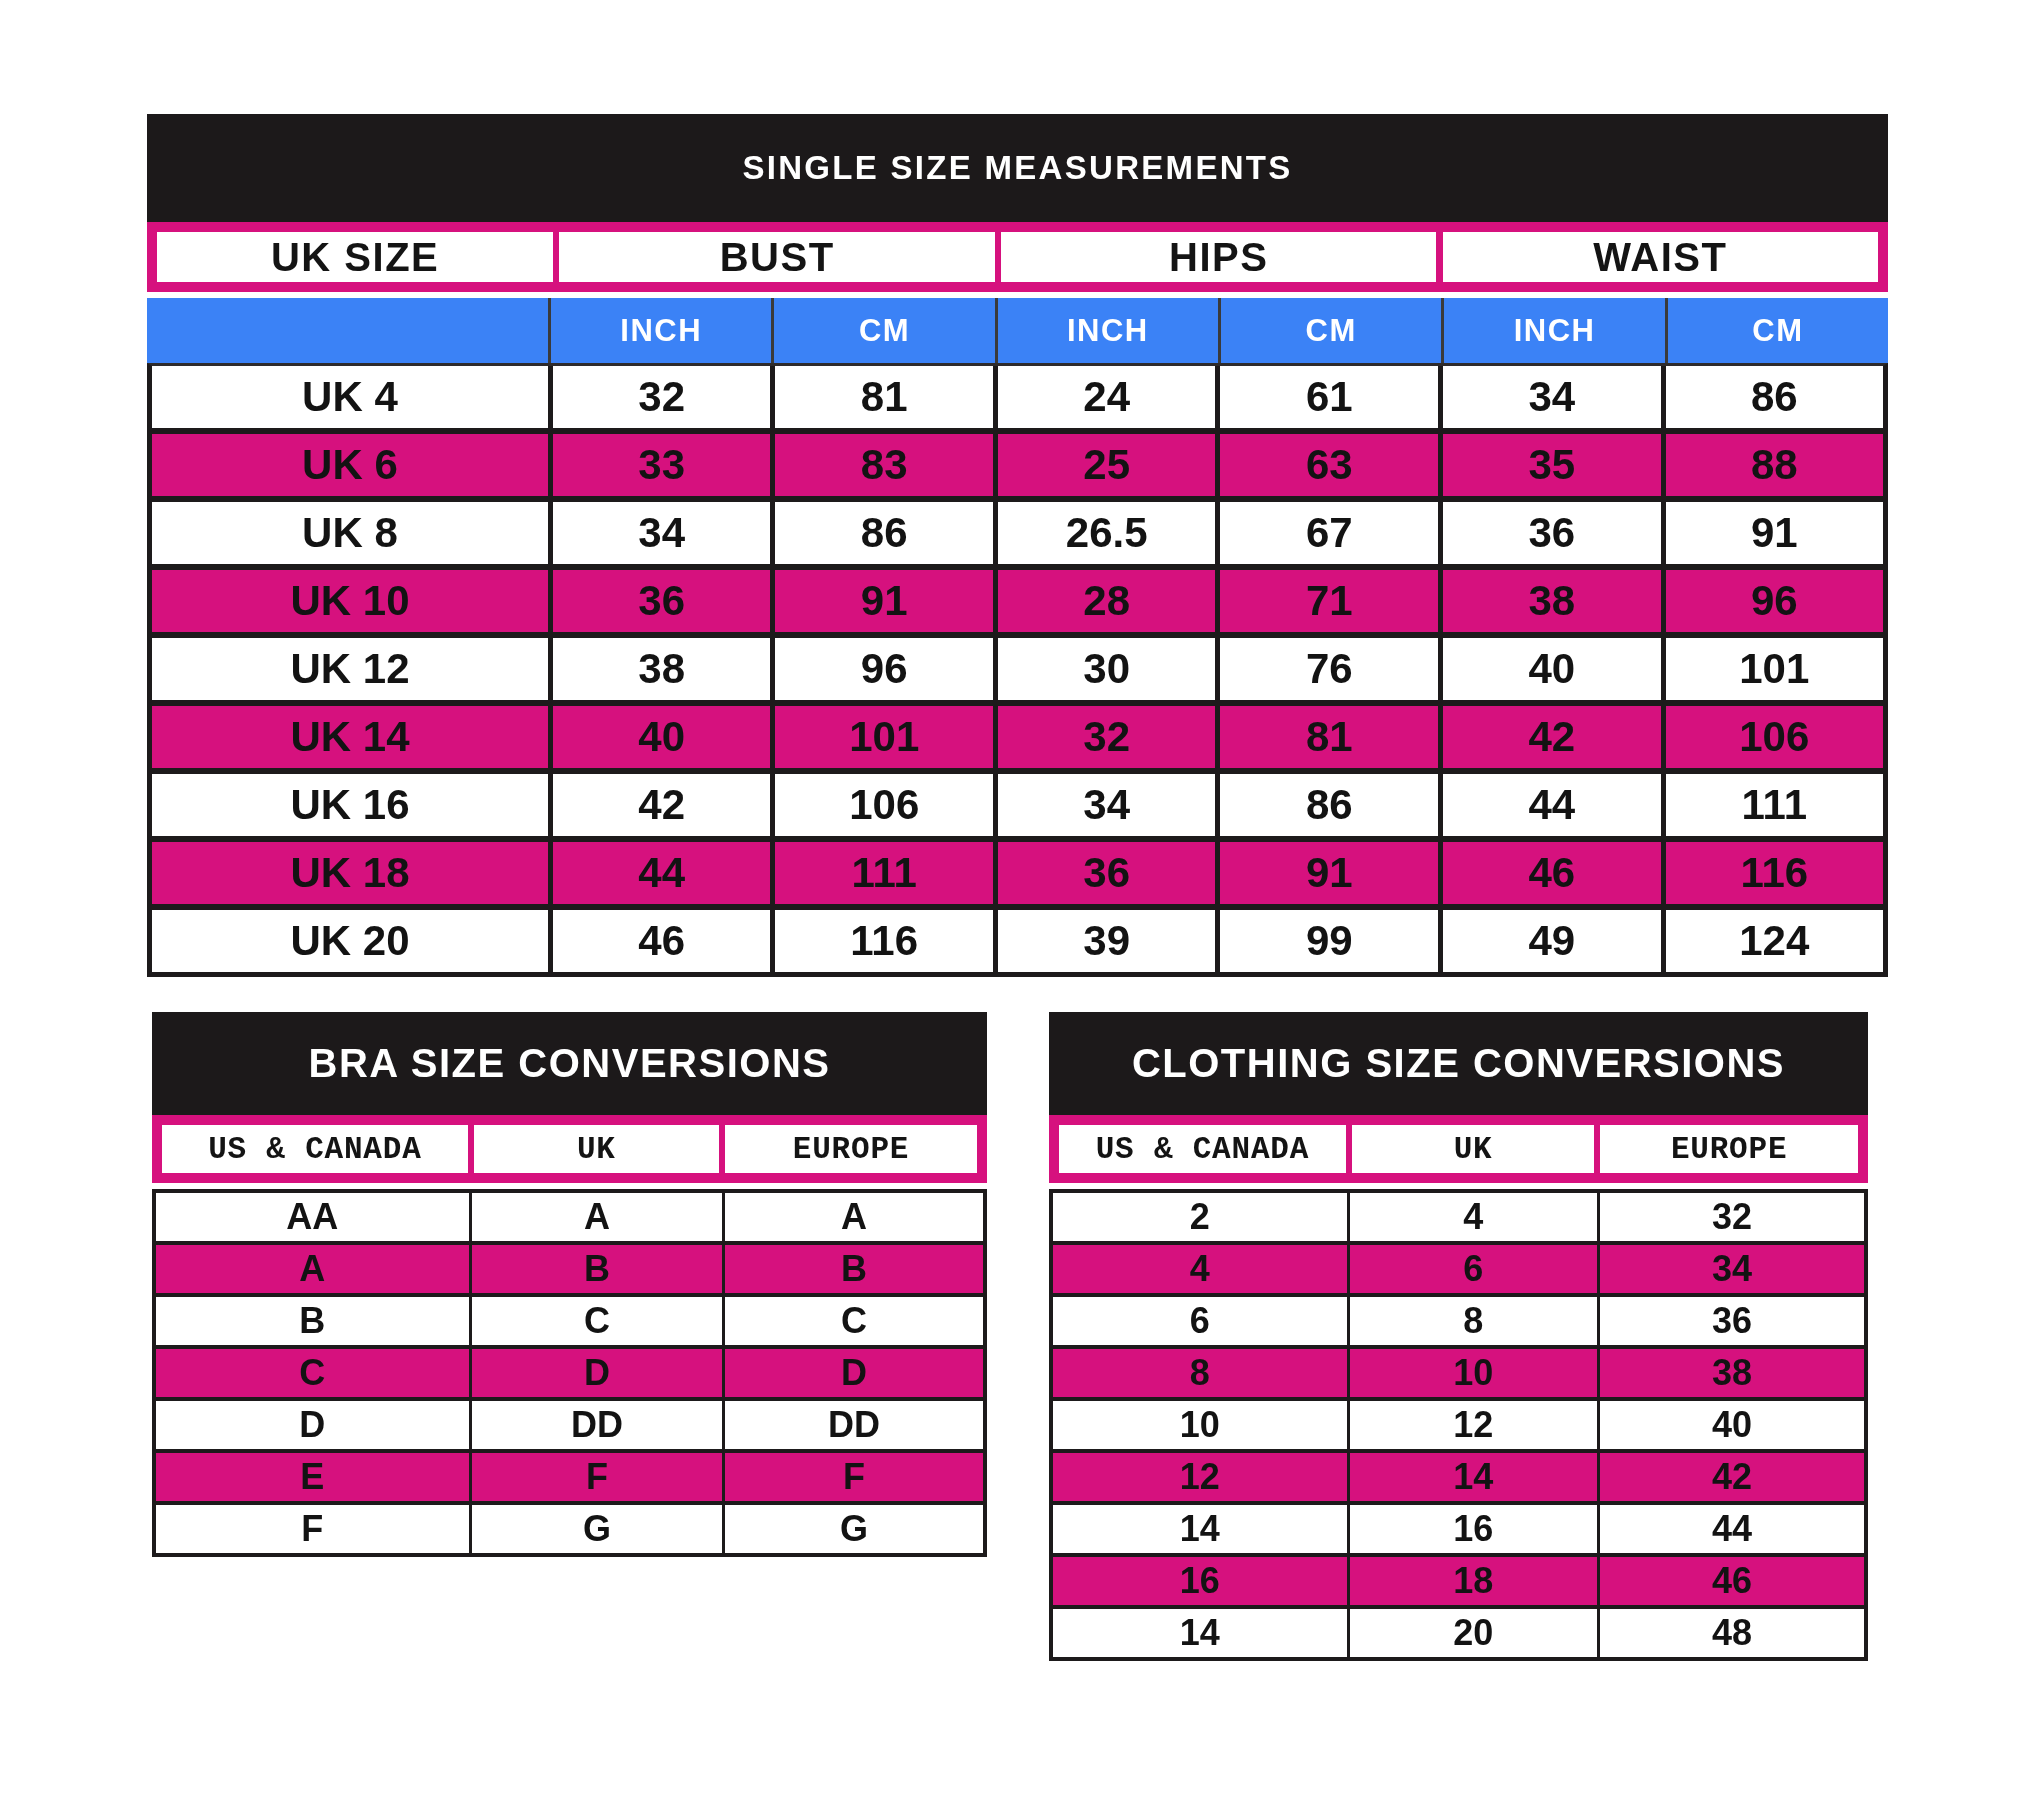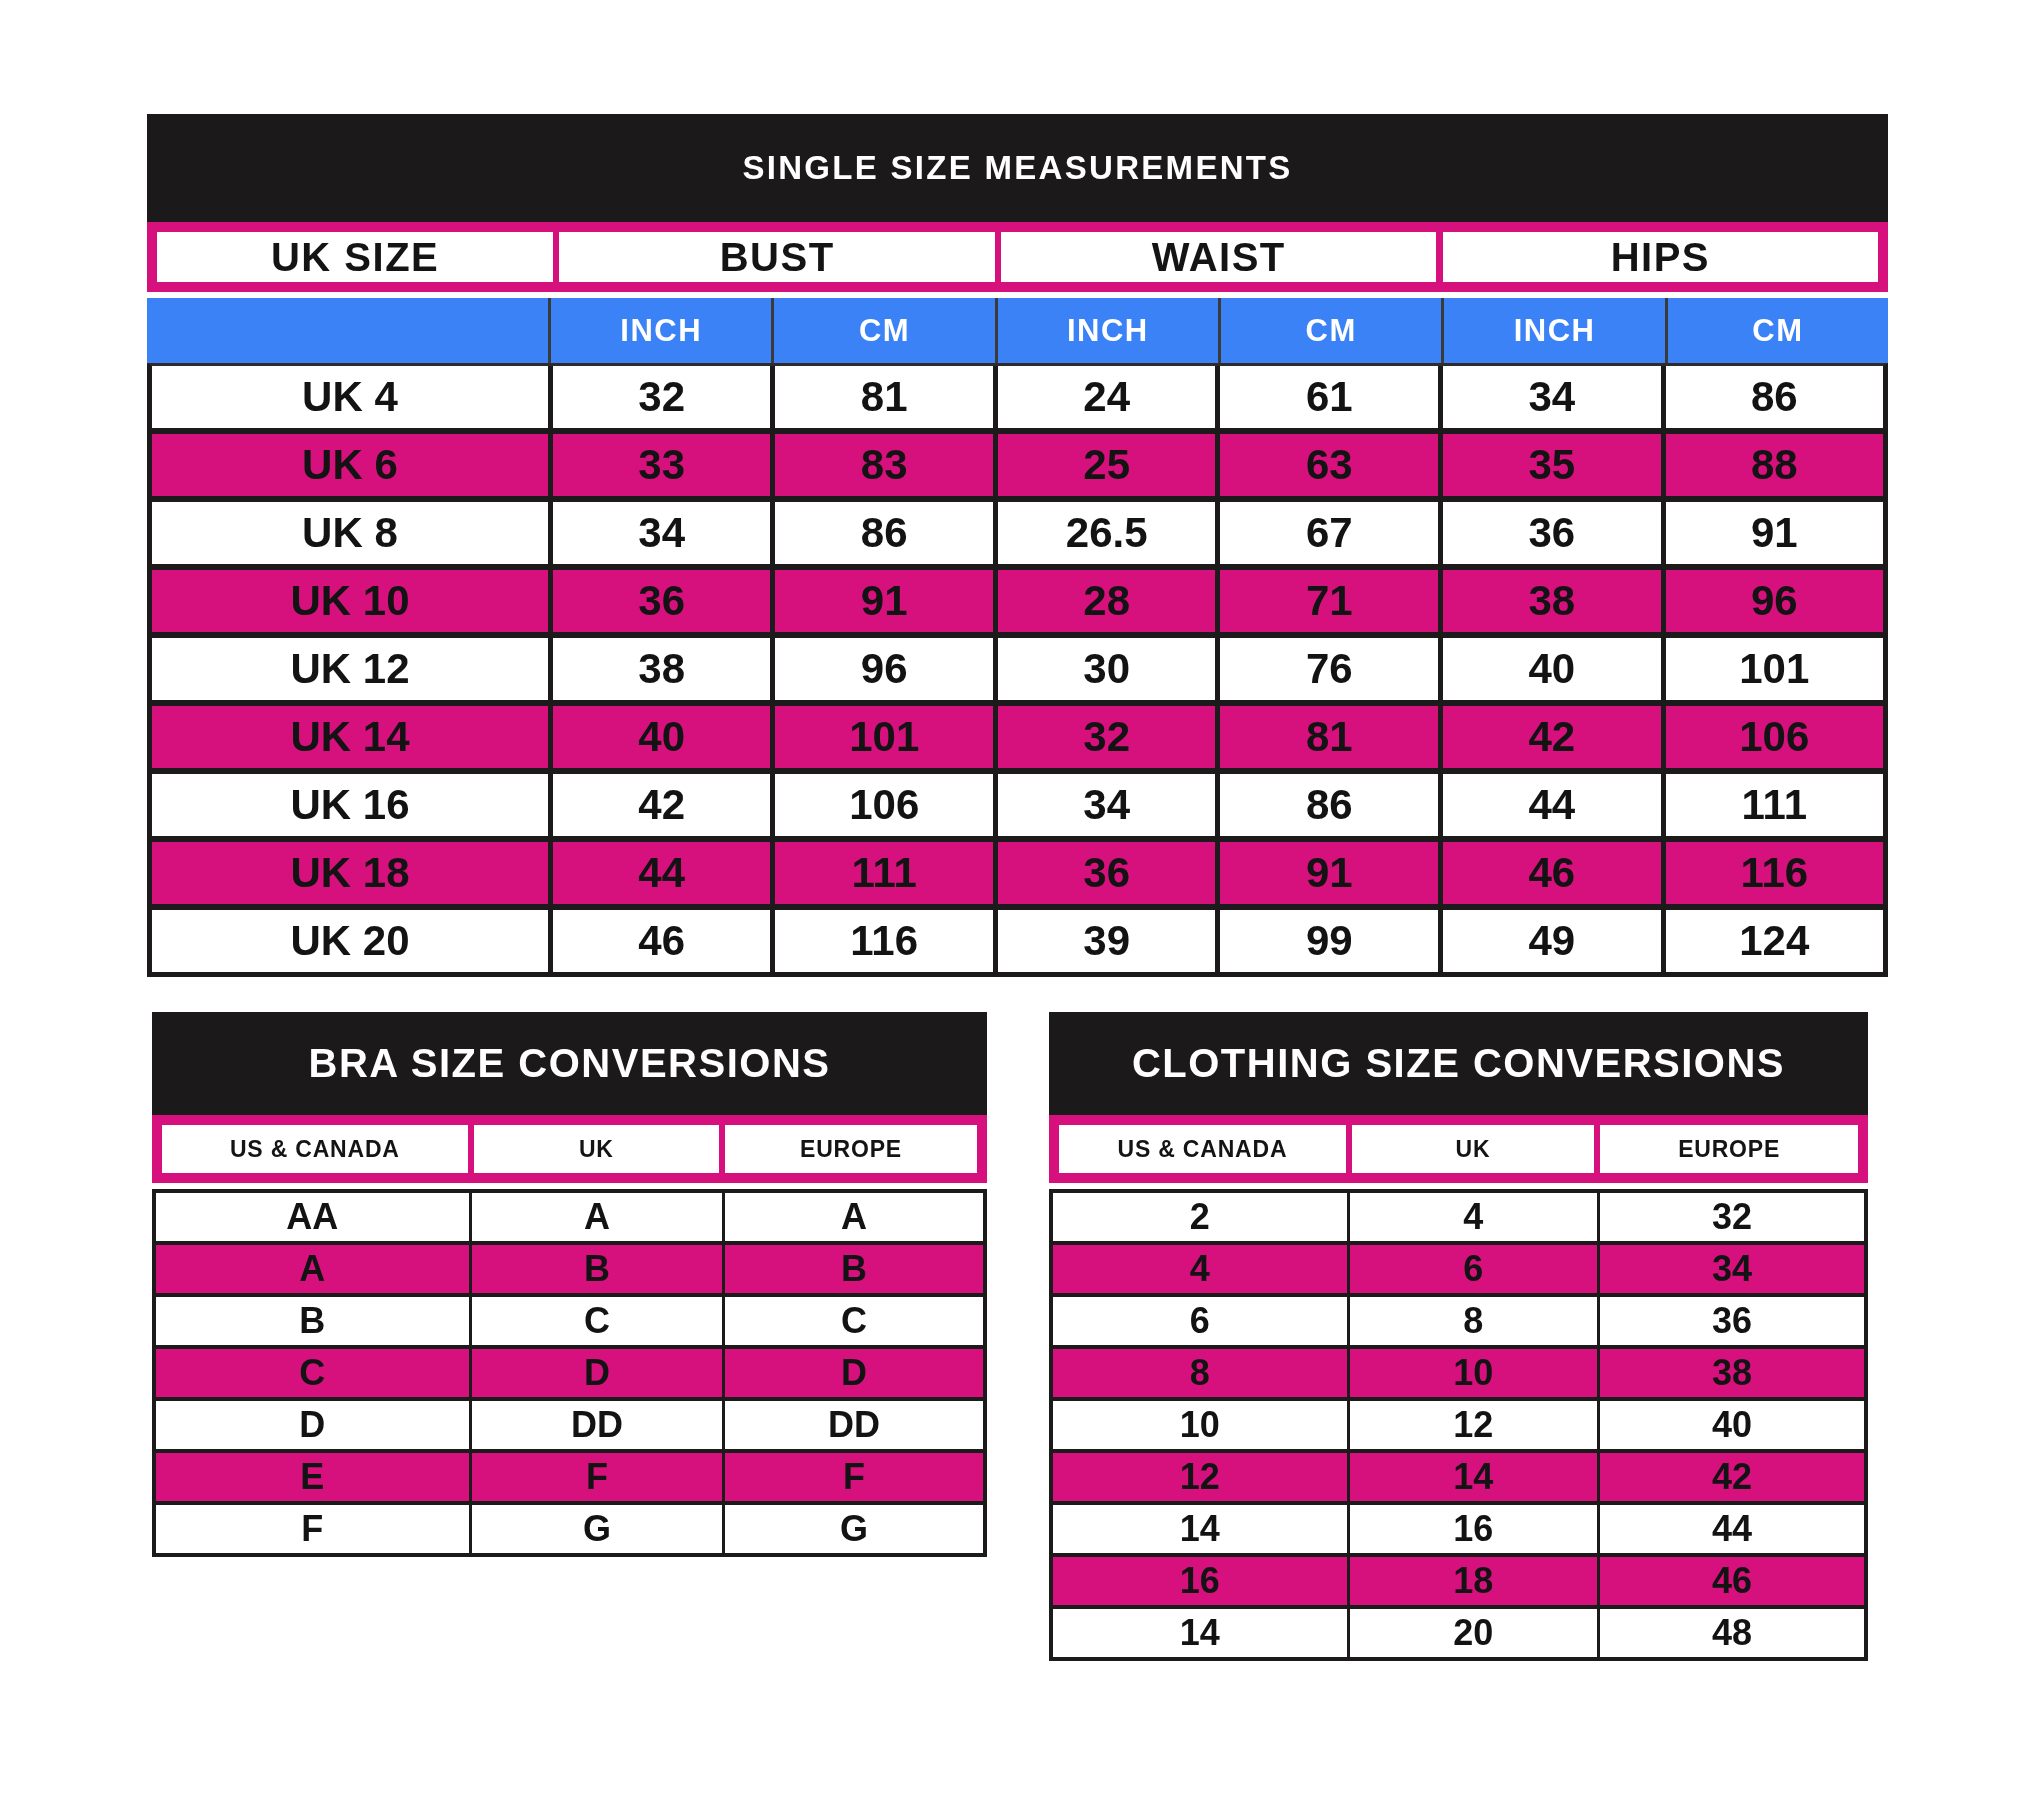--- a/index.html
+++ b/index.html
@@ -100,21 +100,21 @@
 
   
   .bra-tbl { left: 152px; top: 1012px; width: 835px; }
   .clo-tbl { left: 1049px; top: 1012px; width: 819px; }
   .bar-title.small {
     height: 103px;
     font-size: 40px;
     letter-spacing: 1.5px;
   }
   .pink-hdr.small { height: 68px; }
-  .pink-hdr.small .hcell { font-size: 23px; letter-spacing: 0.8px; }
+  .pink-hdr.small .hcell { font-size: 31px; letter-spacing: 0.8px; font-family: Liberation Mono, monospace; }
   .bra-tbl .hcell.c0, .bra-tbl .srow .dcell.c0 { flex: 382 1 0; }
   .bra-tbl .hcell.c1, .bra-tbl .srow .dcell.c1 { flex: 306 1 0; }
   .bra-tbl .hcell.c2, .bra-tbl .srow .dcell.c2 { flex: 315 1 0; }
   .clo-tbl .hcell.c0, .clo-tbl .srow .dcell.c0 { flex: 365 1 0; }
   .clo-tbl .hcell.c1, .clo-tbl .srow .dcell.c1 { flex: 308 1 0; }
   .clo-tbl .hcell.c2, .clo-tbl .srow .dcell.c2 { flex: 328 1 0; }
 
   .data-area.small { border: 4.6px solid #1d1a1b; }
   .srow {
     display: flex;
@@ -138,22 +138,22 @@
 <body>
 
 <div>
 
   <section class="tbl main-tbl">
     <div class="bar-title">SINGLE SIZE MEASUREMENTS</div>
 
     <div class="pink-hdr">
       <div class="hcell size-col">UK SIZE</div>
       <div class="hcell">BUST</div>
+      <div class="hcell">HIPS</div>
       <div class="hcell">WAIST</div>
-      <div class="hcell">HIPS</div>
     </div>
 
     <div class="white-gap"></div>
 
     <div class="sub-row">
       <div class="scell size-col"></div>
       <div class="scell">INCH</div>
       <div class="scell">CM</div>
       <div class="scell">INCH</div>
       <div class="scell">CM</div>

